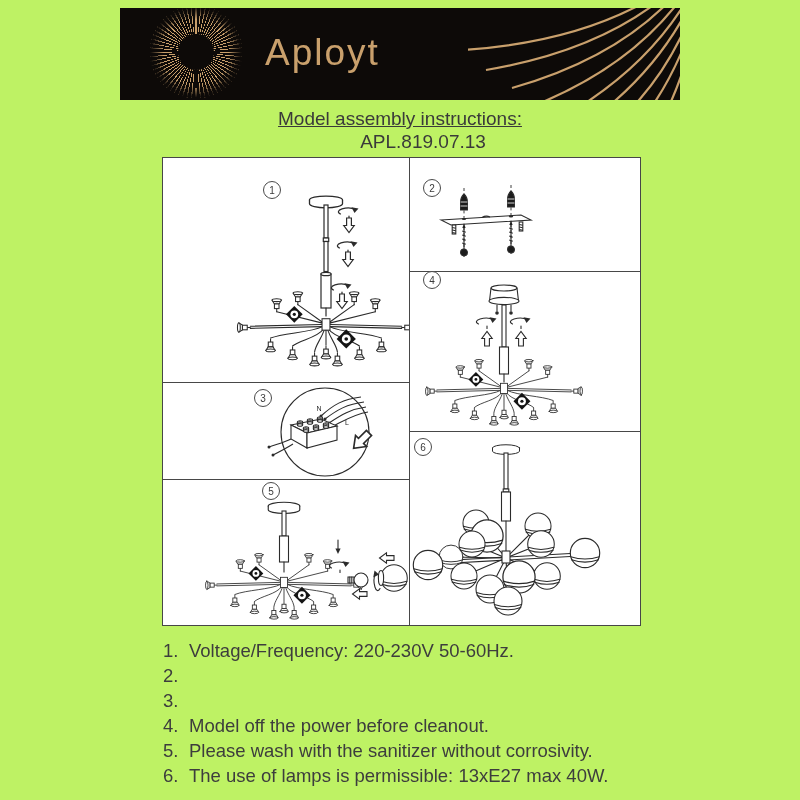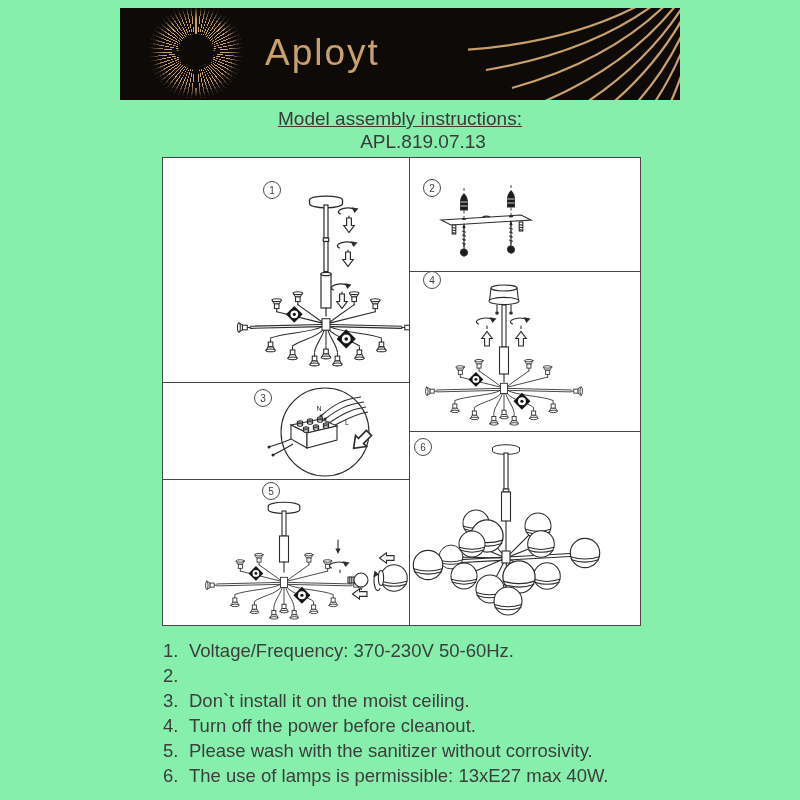--- a/index.html
+++ b/index.html
@@ -1,16 +1,16 @@
 <!DOCTYPE html>
 <html><head>
 <meta charset="utf-8">
 <style>
   html,body{margin:0;padding:0;background:#fff;}
-  .page{position:relative;width:800px;height:800px;background:#86efac;overflow:hidden;
+  .page{position:relative;width:800px;height:800px;background:#bef264;overflow:hidden;
         font-family:"Liberation Sans",sans-serif;color:#3d3d3d;}
   
   .banner{position:absolute;left:120px;top:8px;width:560px;height:92px;background:#0d0a08;overflow:hidden;}
   .burst{position:absolute;left:30px;top:-2px;width:92px;height:92px;border-radius:50%;
          background:repeating-conic-gradient(#c9a06c 0deg 1.6deg,transparent 1.6deg 5.6deg);}
   .burst::before{content:"";position:absolute;inset:0;border-radius:50%;
          background:radial-gradient(circle,rgba(13,10,8,0) 0 50%,#0d0a08 70%);}
   .burst::after{content:"";position:absolute;inset:28px;border-radius:50%;background:#0d0a08;}
   .brand{position:absolute;left:145px;top:24px;font-size:37px;font-weight:400;letter-spacing:2px;color:#c9a06c;}
   .rays{position:absolute;right:0;top:0;}
@@ -293,32 +293,31 @@
         <use href="#globe" transform="translate(81,157) scale(1.0)"></use>
         <use href="#globe" transform="translate(99,169) scale(1.0)"></use>
         <use href="#globe" transform="translate(63,112) scale(0.93)"></use>
       </g>
     </svg>
   </div>
 
   <div class="steps">
     <div class="step">
       <span class="n">1.</span>
-      <span class="t">Voltage/Frequency: 370-230V 50-60Hz.</span>
+      <span class="t">Voltage/Frequency: 220-230V 50-60Hz.</span>
     </div>
     <div class="step">
       <span class="n">2.</span>
     </div>
     <div class="step">
       <span class="n">3.</span>
-      <span class="t">Don`t install it on the moist ceiling.</span>
     </div>
     <div class="step">
       <span class="n">4.</span>
-      <span class="t">Turn off the power before cleanout.</span>
+      <span class="t">Model off the power before cleanout.</span>
     </div>
     <div class="step">
       <span class="n">5.</span>
       <span class="t">Please wash with the sanitizer without corrosivity.</span>
     </div>
     <div class="step">
       <span class="n">6.</span>
       <span class="t">The use of lamps is permissible: 13xE27 max 40W.</span>
     </div>
   </div>

